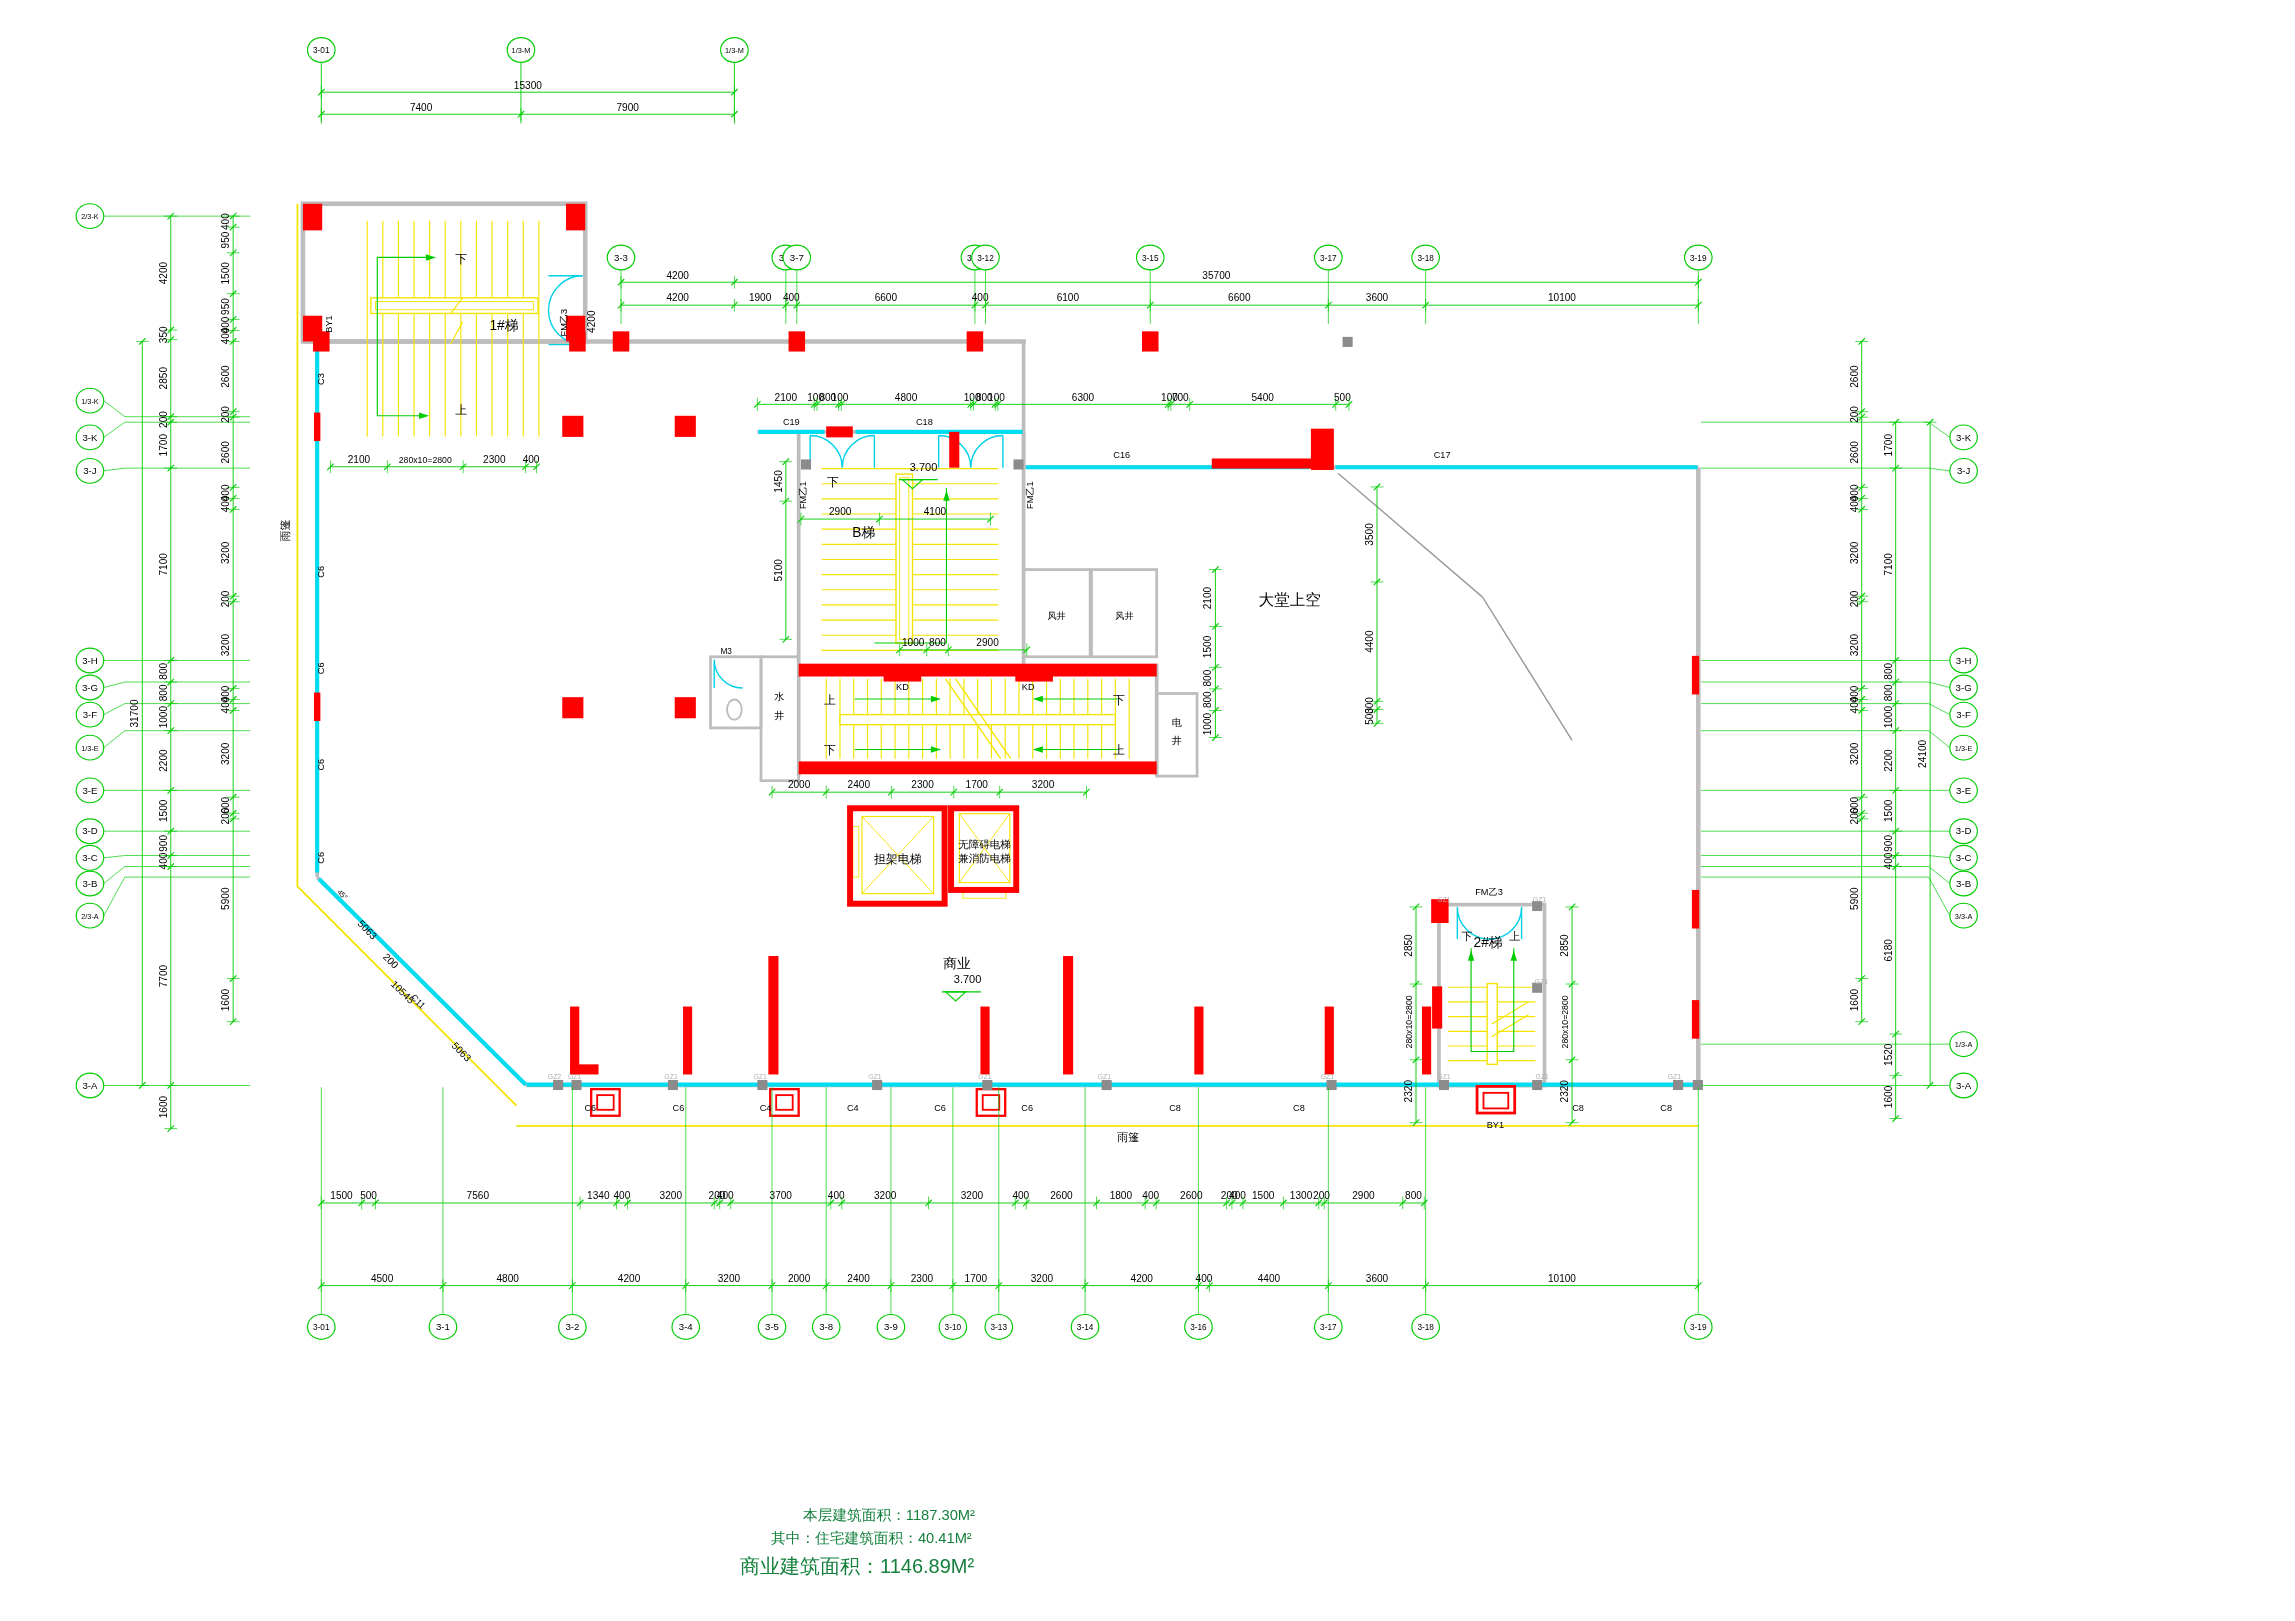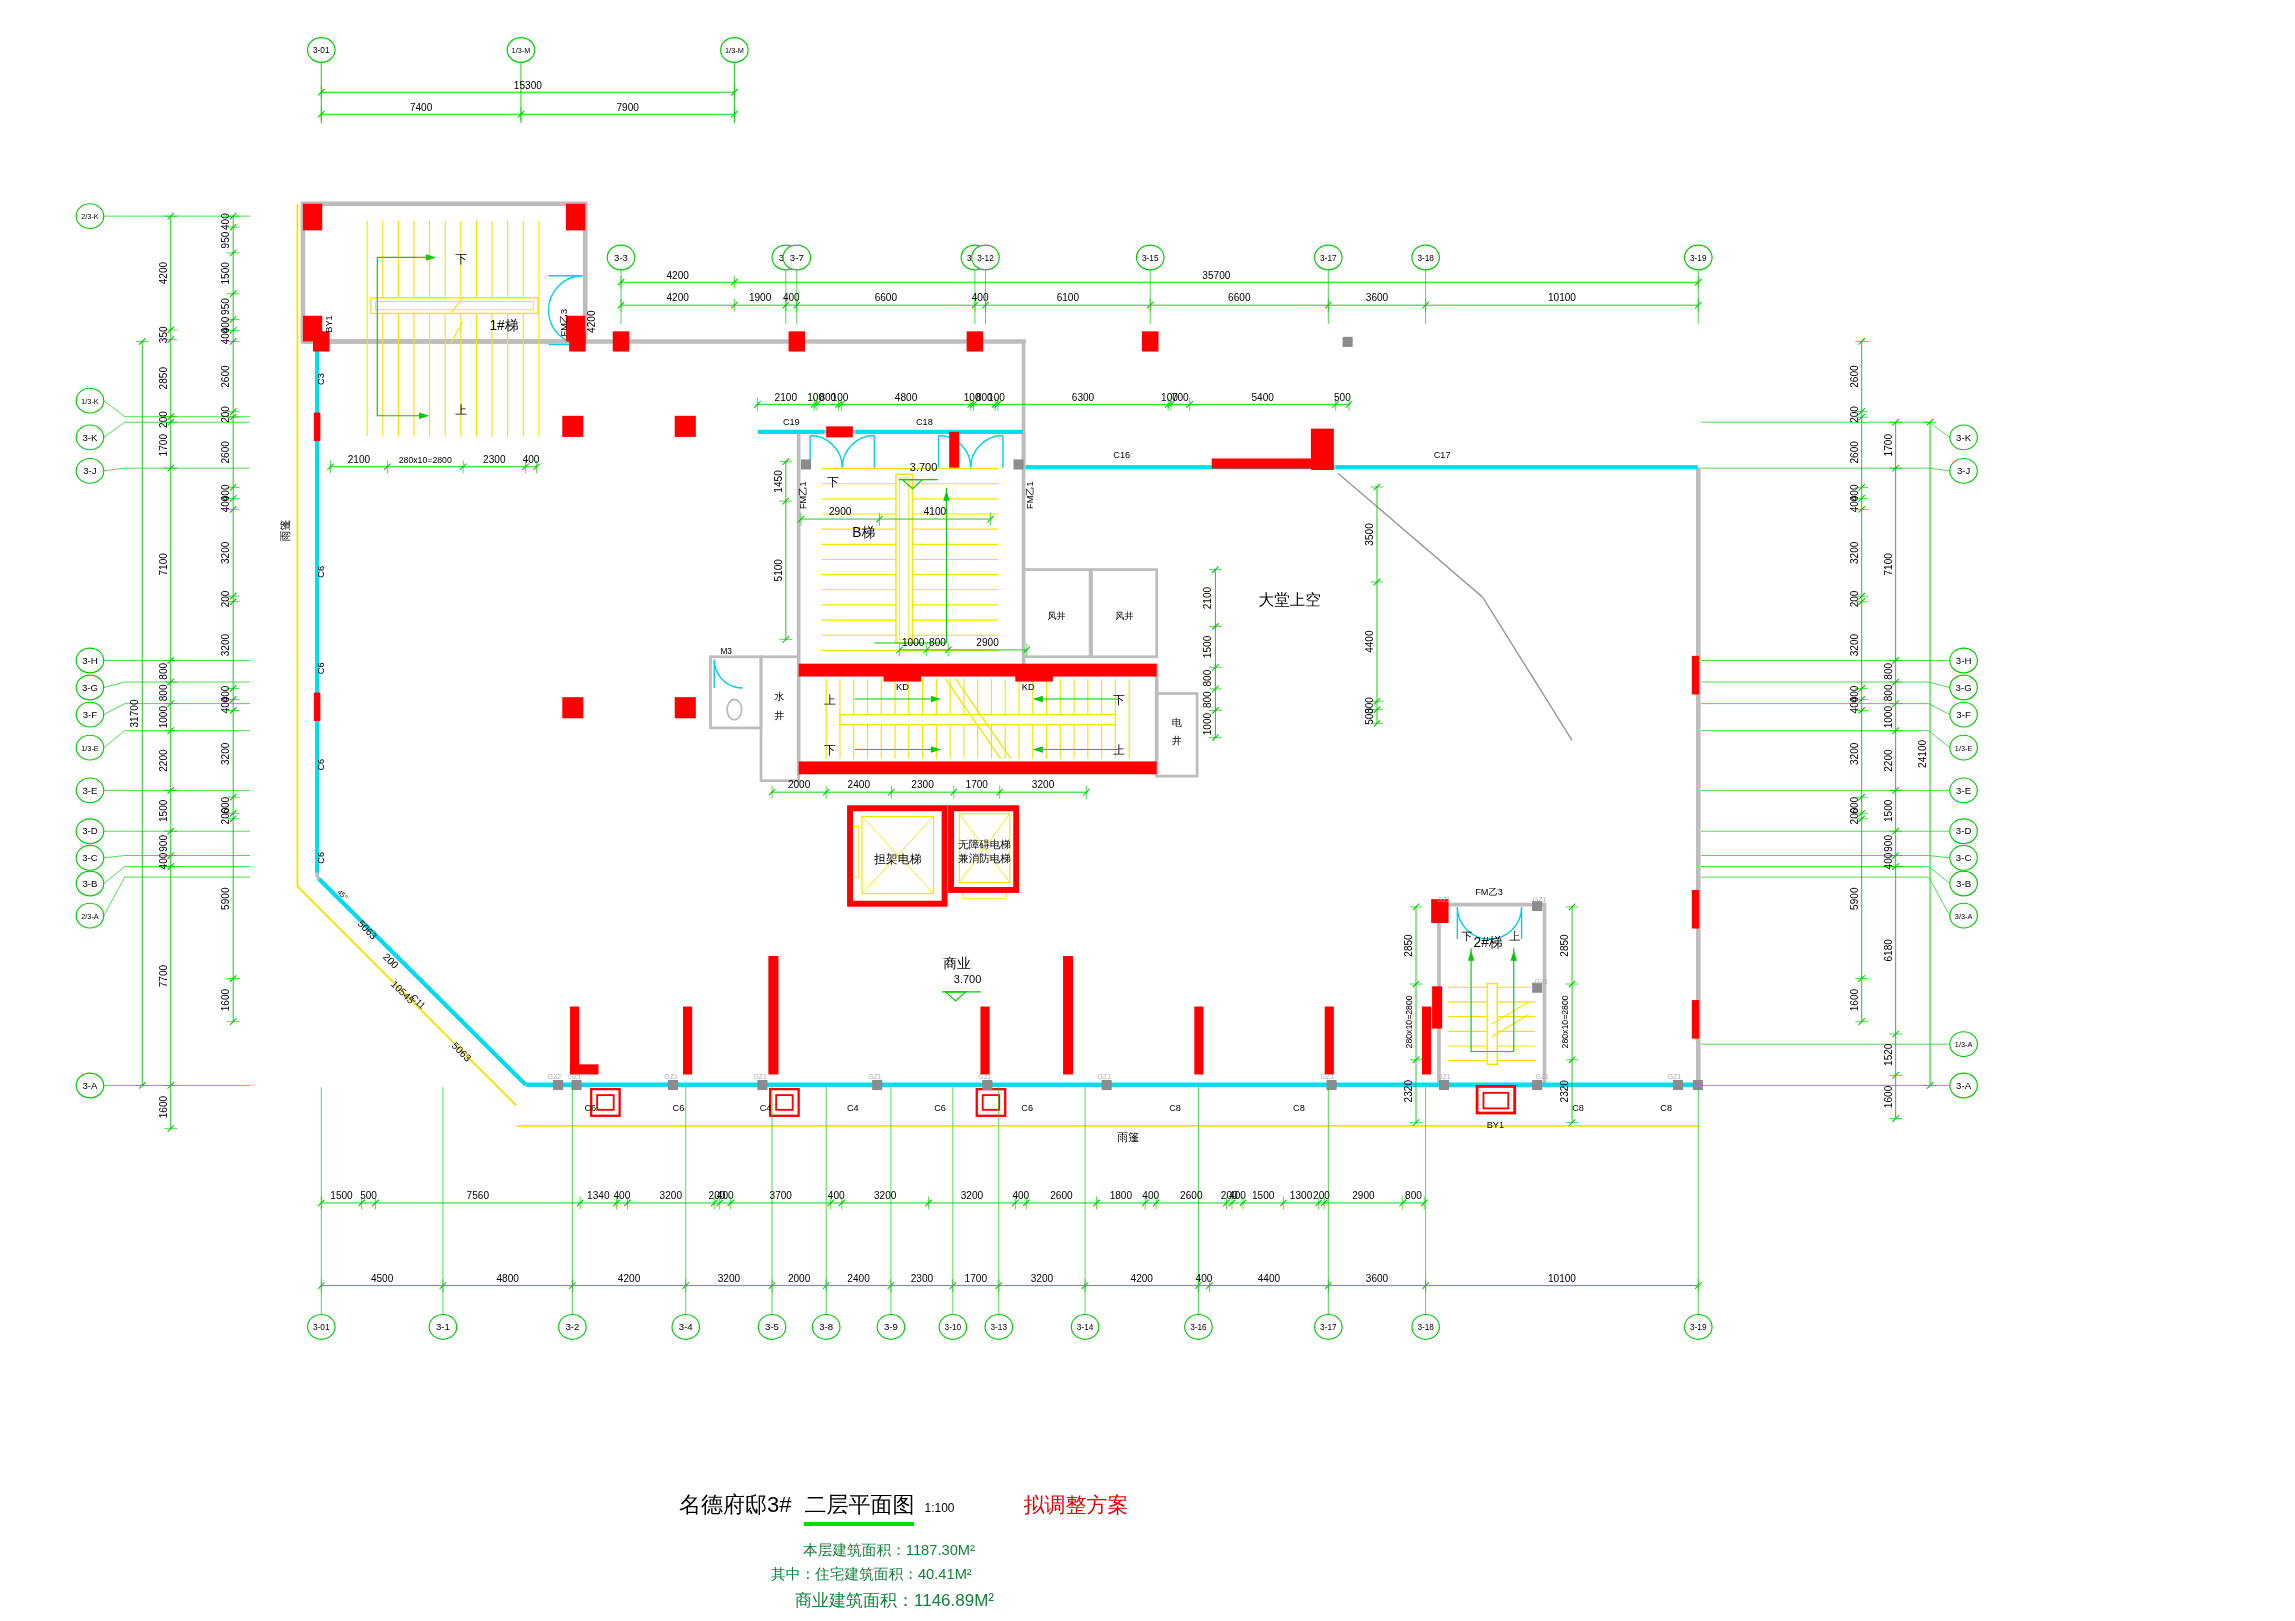--- a/index.html
+++ b/index.html
@@ -8,21 +8,21 @@
   .titleblock{position:absolute;left:679px;top:1490px;width:643px;}
   .t-row{white-space:nowrap;}
   .t-main{font-size:22px;color:#000;}
   .t-name{margin-right:13px;}
   .t-sub{display:inline-block;border-bottom:4.1px solid #00e000;padding-bottom:1.8px;}
   .t-scale{font-size:12px;margin-left:10px;}
   .t-note{font-size:21px;color:#e60000;margin-left:69px;}
   .t-area{font-size:14.7px;color:#15803d;margin-top:15.6px;margin-left:124px;}
   .t-cyan{color:#15803d;}
   .t-area2{font-size:14.7px;margin-top:4.6px;margin-left:92px;}
-  .t-area3{font-size:17px;margin-top:4.6px;margin-left:116px;}
+  .t-area3{font-size:20px;margin-top:4.6px;margin-left:61px;}
 </style>
 </head>
 <body>
 
 <svg id="plan-svg" width="2295" height="1622" viewBox="0 0 5000 3532" xmlns="http://www.w3.org/2000/svg">
 
   <g stroke="#bdbdbd" fill="none">
 
     <rect x="660" y="443" width="615" height="300" stroke-width="10"></rect>
     <line x1="660" y1="743" x2="2235" y2="743" stroke-width="10"></line>
@@ -1047,23 +1047,20 @@
       <text x="3146" y="1964" font-size="15" fill="#b0b0b0" text-anchor="middle" font-family="&quot;Liberation Sans&quot;,sans-serif">GZ1</text>
       <text x="3354" y="1964" font-size="15" fill="#b0b0b0" text-anchor="middle" font-family="&quot;Liberation Sans&quot;,sans-serif">GZ1</text>
       <text x="3358" y="2144" font-size="15" fill="#b0b0b0" text-anchor="middle" font-family="&quot;Liberation Sans&quot;,sans-serif">GZ1</text>
       <text x="3146" y="2350" font-size="15" fill="#b0b0b0" text-anchor="middle" font-family="&quot;Liberation Sans&quot;,sans-serif">GZ1</text>
       <text x="3360" y="2350" font-size="15" fill="#b0b0b0" text-anchor="middle" font-family="&quot;Liberation Sans&quot;,sans-serif">GZ1</text>
       <text x="3648" y="2350" font-size="15" fill="#b0b0b0" text-anchor="middle" font-family="&quot;Liberation Sans&quot;,sans-serif">GZ1</text>
     </g>
 </svg>
 
 <div class="titleblock">
-  <div class="t-row">
-    <span class="t-main t-name">名德府邸3#</span><span class="t-main t-sub">二层平面图</span><span class="t-scale">1:100</span><span class="t-note">拟调整方案</span>
-  </div>
   <div class="t-area">
     <span>本层建筑面积：</span><span>1187.30M²</span>
   </div>
   <div class="t-area2 t-cyan">
     <span>其中：</span><span>住宅建筑面积：</span><span>40.41M²</span>
   </div>
   <div class="t-area3 t-cyan">
     <span>商业建筑面积：</span><span>1146.89M²</span>
   </div>
 </div>

